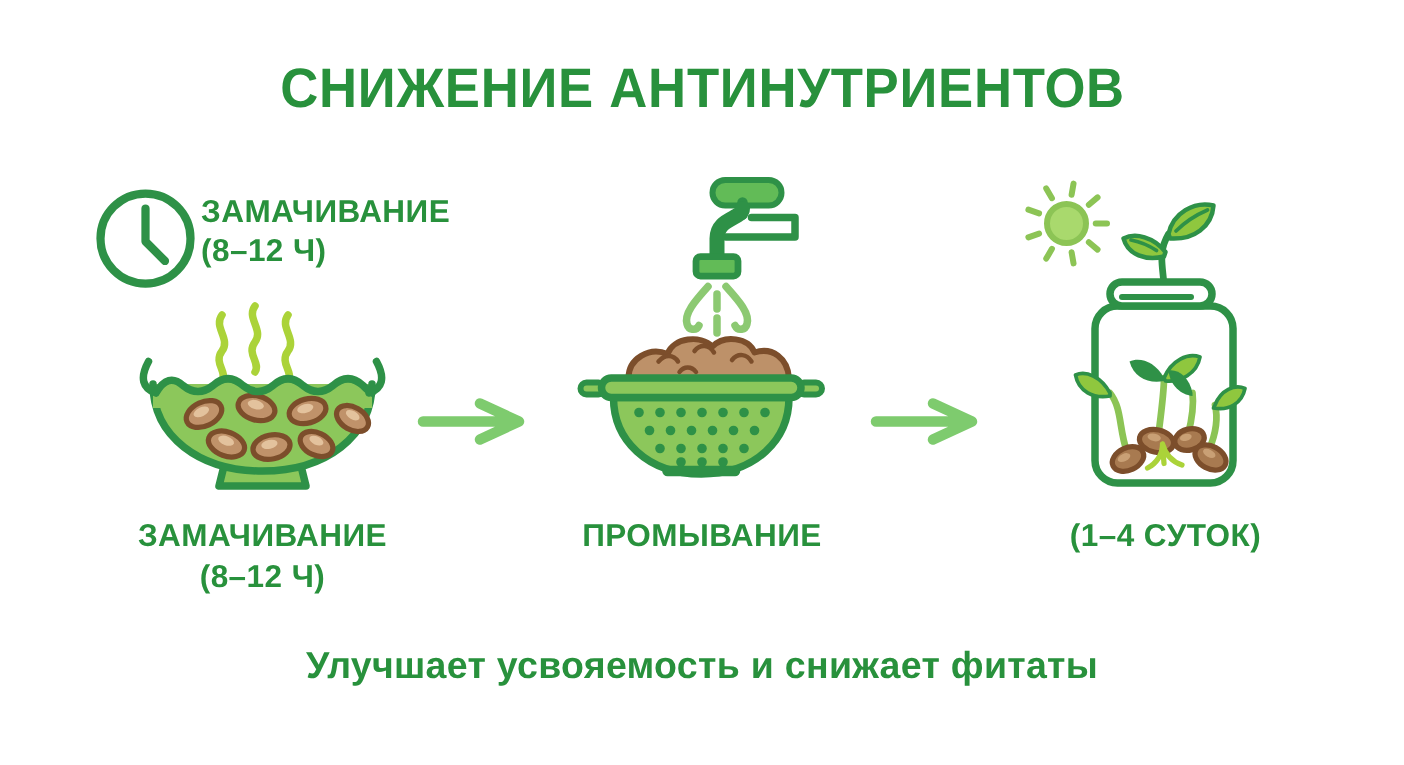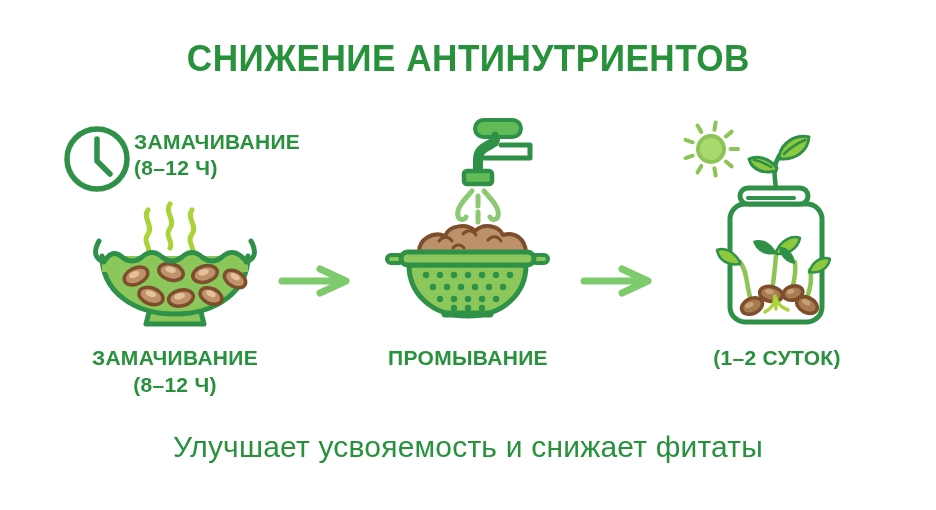--- a/index.html
+++ b/index.html
@@ -7,21 +7,21 @@
           background:var(--background);font-family:"Liberation Sans",sans-serif;padding-left:39px;}
   .title{position:absolute;top:38px;left:0;width:936px;text-align:center;
          font-size:37px;font-weight:bold;color:var(--text-green);white-space:nowrap;}
   .title>span{display:inline-block;transform:scaleX(0.95);letter-spacing:0.5px;}
   .clock-note{position:absolute;left:134px;top:129px;font-size:21px;font-weight:bold;
               color:var(--text-green);line-height:26px;letter-spacing:0.3px;}
   .step-label{position:absolute;top:344px;width:280px;text-align:center;font-size:21px;
               font-weight:bold;color:var(--text-green);line-height:27px;letter-spacing:0.3px;}
   .step-label.s1{left:35px;} .step-label.s2{left:328px;text-align:center;} .step-label.s3{left:637px;}
   .footer{position:absolute;top:430px;left:0;width:936px;text-align:center;
-          font-size:30px;font-weight:normal;color:var(--text-green);letter-spacing:0.2px;}
+          font-size:25px;font-weight:bold;color:var(--text-green);letter-spacing:0.2px;}
   .abs{position:absolute;}
   svg{overflow:visible;display:block;}
   .sd{stroke:var(--stroke-dark);fill:none;stroke-linecap:round;stroke-linejoin:round;}
   .fgsd{fill:var(--fill-green);stroke:var(--stroke-dark);stroke-linecap:round;stroke-linejoin:round;}
   .fdsd{fill:var(--fill-green-dark);stroke:var(--stroke-dark);stroke-linejoin:round;}
   .steam{stroke:var(--steam-green);fill:none;stroke-linecap:round;}
   .water{stroke:var(--water-green);fill:none;stroke-linecap:round;}
   .arrow{stroke:var(--arrow-green);fill:none;stroke-linecap:round;stroke-linejoin:round;}
   .sun{stroke:var(--sun-green);stroke-linecap:round;}
   .bean{fill:var(--bean-fill);stroke:var(--bean-stroke);}
@@ -212,18 +212,18 @@
 
   <div class="step-label s1">
     <div>ЗАМАЧИВАНИЕ</div>
     <div>(8–12 Ч)</div>
   </div>
   <div class="step-label s2">
     <div>ПРОМЫВАНИЕ</div>
     <div></div>
   </div>
   <div class="step-label s3">
-    <div>(1–2 СУТОК)</div>
+    <div>(1–4 СУТОК)</div>
   </div>
 
   <div class="footer">Улучшает усвояемость и снижает фитаты</div>
 
 </div>
 
 </body></html>

